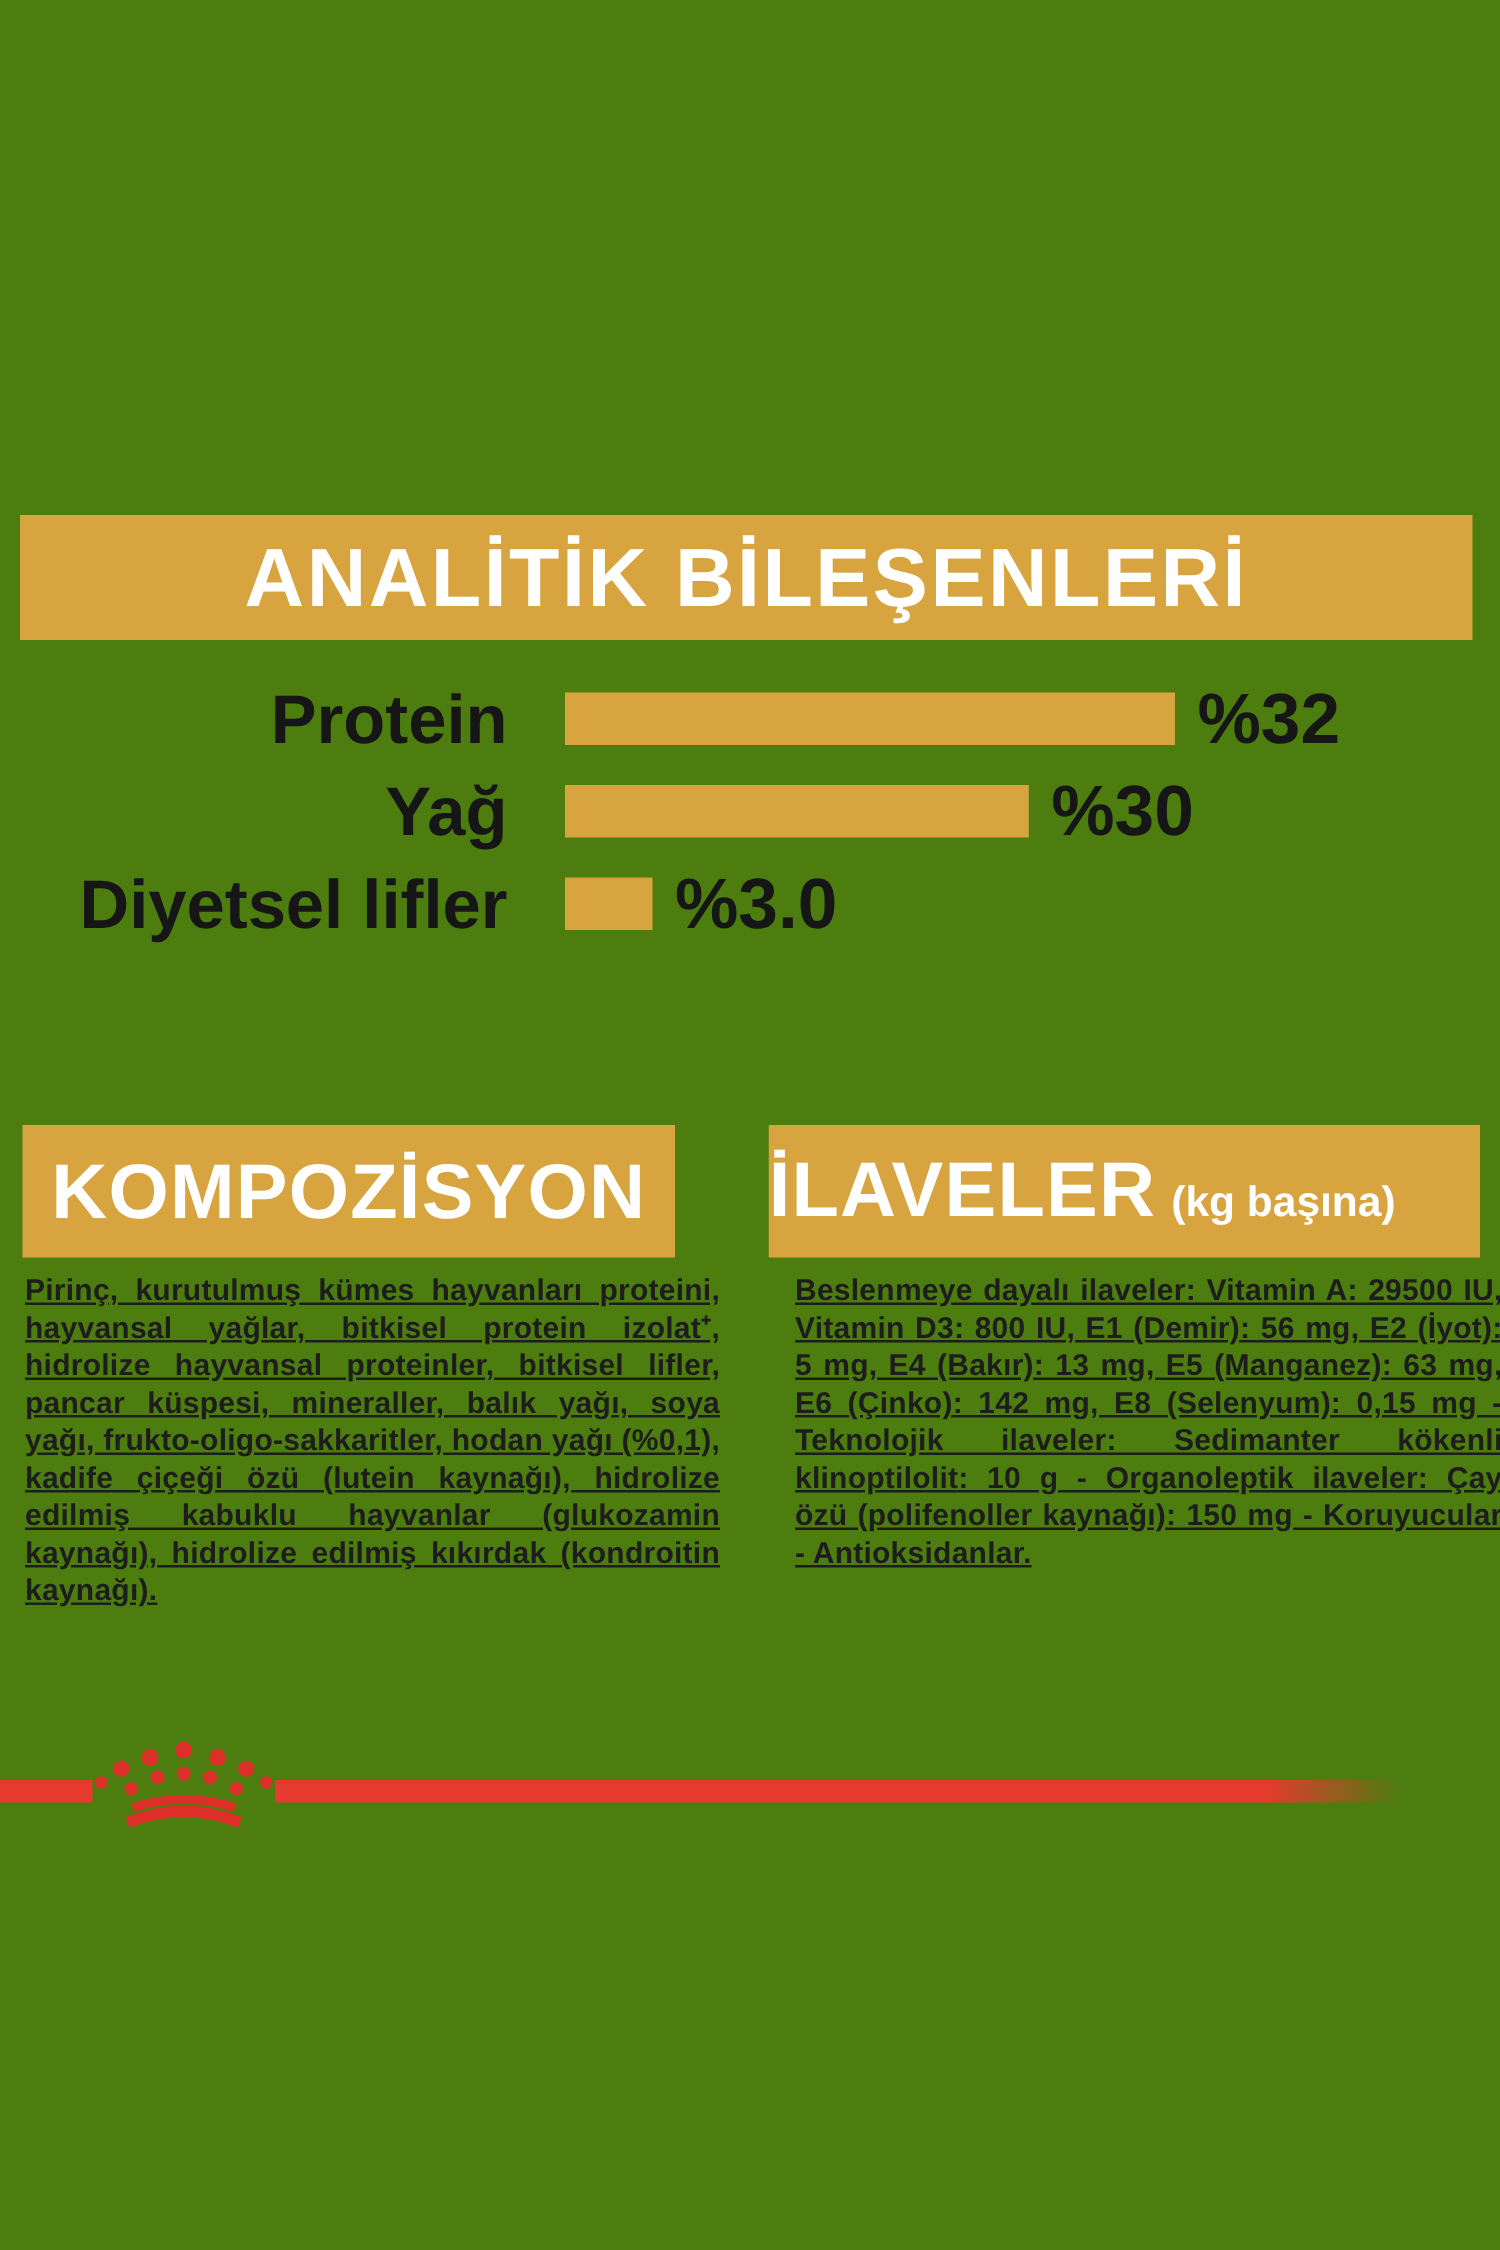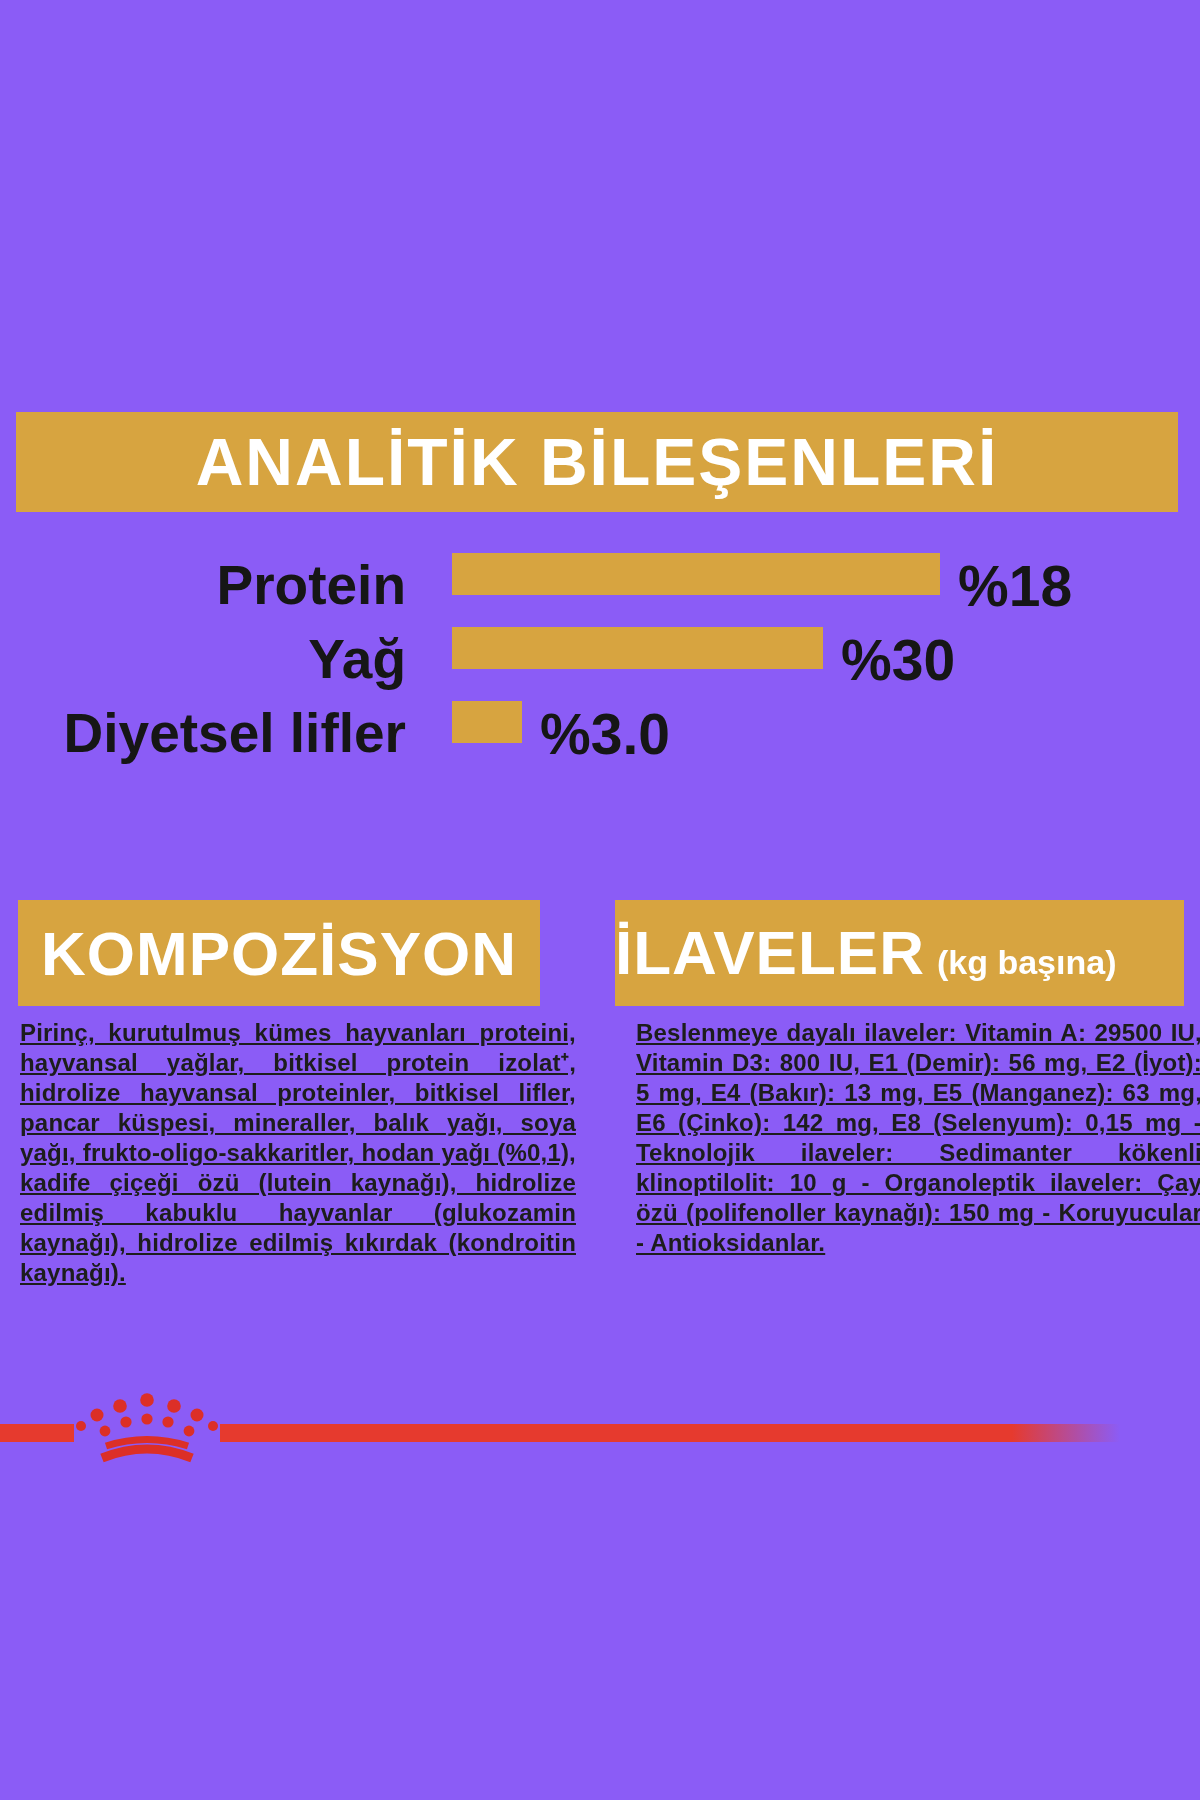--- a/index.html
+++ b/index.html
@@ -1,20 +1,20 @@
 <!DOCTYPE html>
 <html><head>
 <meta charset="utf-8">
 <style>
   html,body{margin:0;padding:0;background:#e9e9e9;}
   .page{
     position:relative;
     width:1200px;height:1800px;
     margin:0 auto;
-    background:#8b5cf6;
+    background:#4d7c0f;
     font-family:"Liberation Sans", sans-serif;
     overflow:hidden;
   }
   
   .gold-bar{
     position:absolute;
     background:#d7a440;
     color:#ffffff;
     display:flex;align-items:center;justify-content:center;
     font-weight:700;
@@ -32,21 +32,21 @@
     justify-content:flex-start;
     box-sizing:border-box;
     align-items:baseline;
     padding-top:14px;
   }
   .hdr-ilav .big{font-size:62px;font-weight:700;letter-spacing:1px;line-height:78px;}
   .hdr-ilav .small{font-size:34px;font-weight:700;margin-left:12px;}
   
   .chart-row{
     position:absolute;left:0;width:1200px;height:44px;
-    display:flex;align-items:flex-start;
+    display:flex;align-items:center;
   }
   .row-protein{top:553px;}
   .row-yag{top:627px;}
   .row-lifler{top:701px;}
   .chart-label{
     width:406px;flex:0 0 406px;
     text-align:right;
     font-size:55px;font-weight:700;color:#161616;
     white-space:nowrap;
   }
@@ -90,21 +90,21 @@
 
 <div class="page">
 
   <div class="gold-bar hdr-analytics">
     <span>ANALİTİK BİLEŞENLERİ</span>
   </div>
 
   <div class="chart-row row-protein">
     <div class="chart-label">Protein</div>
     <div class="chart-bar" style="width: 488px; background: rgb(215, 164, 64);"></div>
-    <div class="chart-value">%18</div>
+    <div class="chart-value">%32</div>
   </div>
 
   <div class="chart-row row-yag">
     <div class="chart-label">Yağ</div>
     <div class="chart-bar" style="width: 371px; background: rgb(215, 164, 64);"></div>
     <div class="chart-value">%30</div>
   </div>
 
   <div class="chart-row row-lifler">
     <div class="chart-label">Diyetsel lifler</div>

